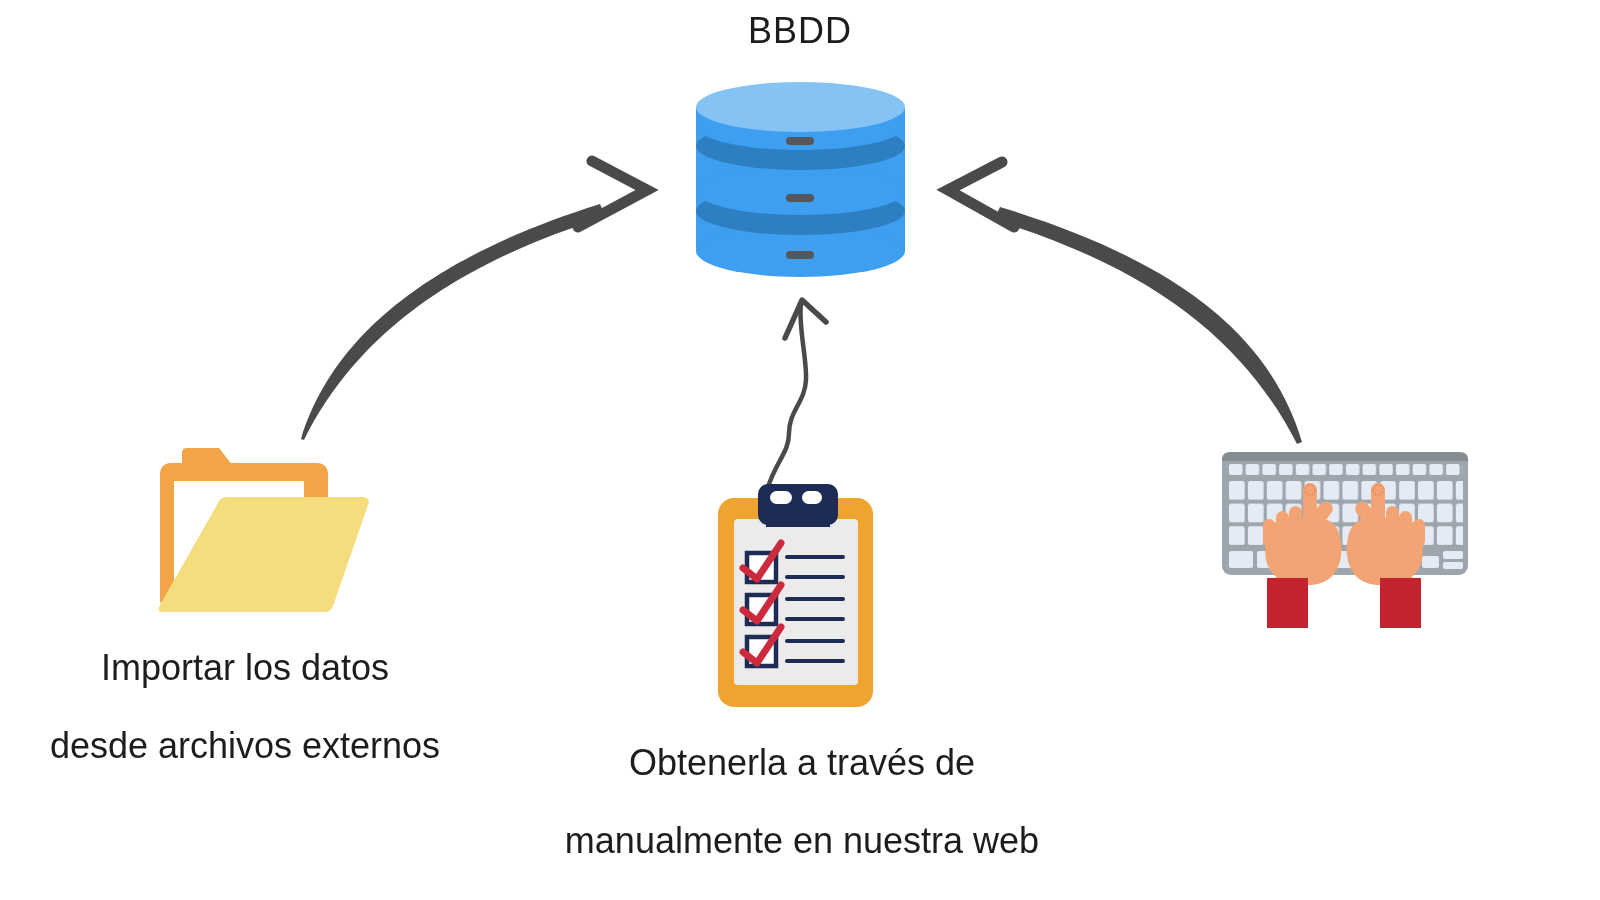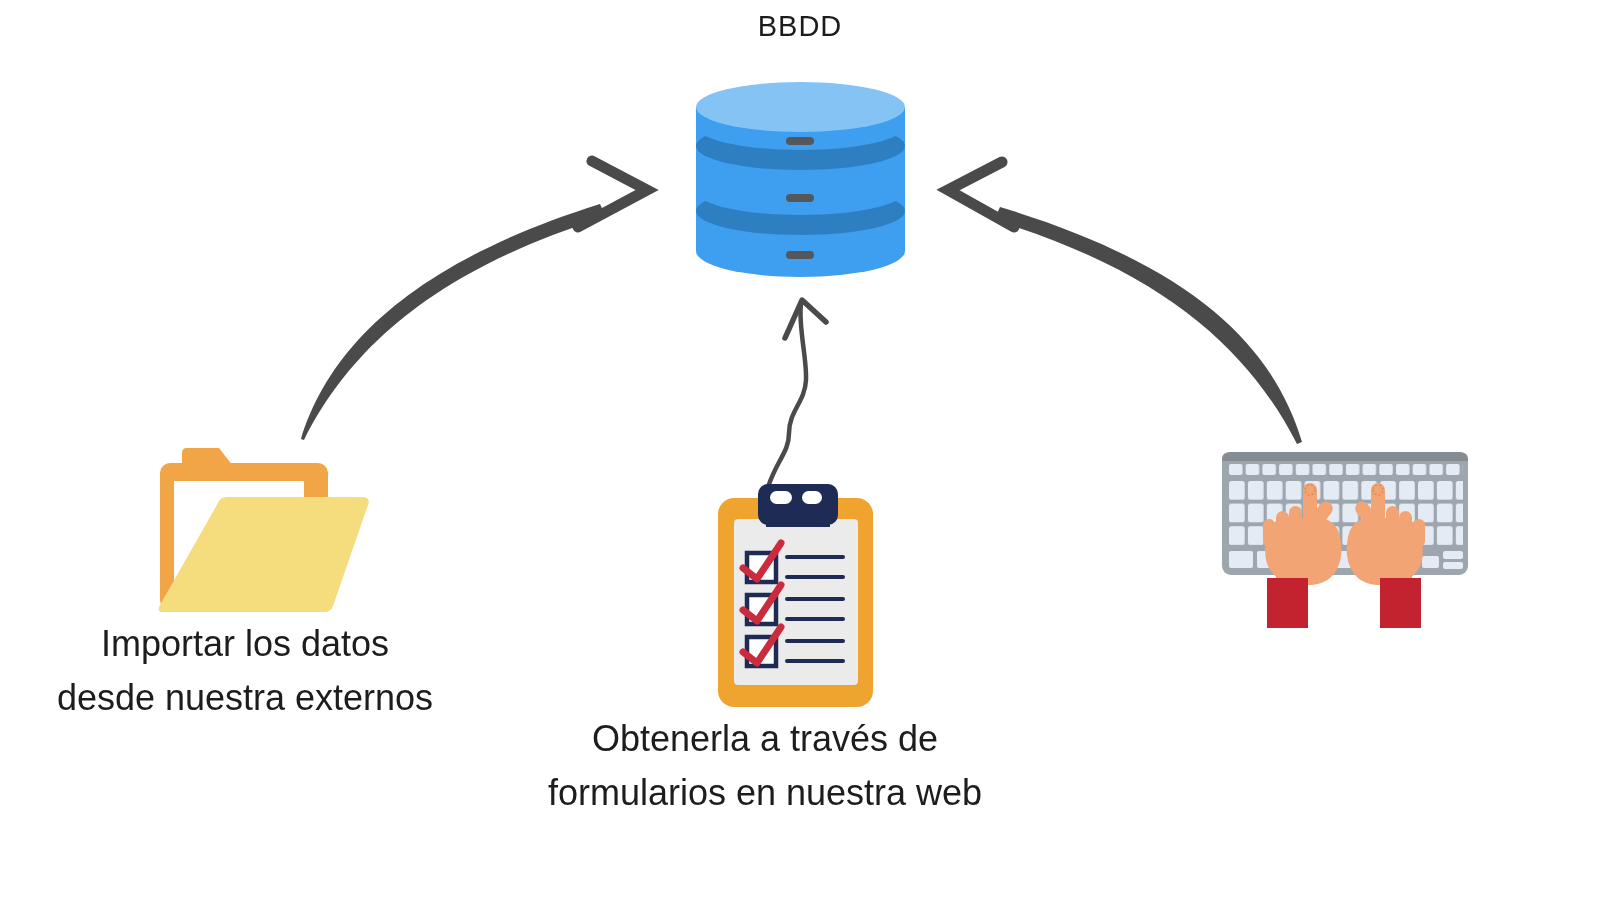--- a/index.html
+++ b/index.html
@@ -7,33 +7,33 @@
     position:relative;
     width:1600px;height:900px;
     background:#ffffff;
     overflow:hidden;
     font-family:"Liberation Sans", sans-serif;
   }
   .canvas svg{position:absolute;left:0;top:0;}
   .db-title{
     position:absolute;left:690px;top:10px;width:220px;
     text-align:center;
-    font-size:29px;font-weight:400;color:#1c1c1c;
+    font-size:36px;font-weight:400;color:#1c1c1c;
     letter-spacing:1px;
   }
   .caption{
     position:absolute;
     text-align:center;
     font-size:36px;line-height:54px;
     color:#1d1d1d;
   }
   .caption-import{left:15px;top:617px;width:460px;}
-  .caption-forms{left:485px;top:712px;width:560px;}
+  .caption-forms{left:522px;top:712px;width:560px;}
   .caption-manual{left:1114px;top:622px;width:460px;}
-  .caption span{display:block;}
+  .caption span{display:block;margin-top:24px;}
 </style>
 </head>
 <body>
 
 <div class="canvas">
 
   <svg width="1600" height="900" viewBox="0 0 1600 900">
     <defs>
       <pattern id="fnrow" x="1229" y="464" width="16.7" height="14" patternUnits="userSpaceOnUse">
         <rect width="13.5" height="11" rx="2" fill="#E5EBF5"></rect>
@@ -137,24 +137,24 @@
         <rect x="1267" y="578" width="41" height="50" fill="#C2232F"></rect>
       </g>
       <use href="#hand-left" transform="translate(2688,0) scale(-1,1)"></use>
     </g>
   </svg>
 
   <div class="db-title">BBDD</div>
 
   <div class="caption caption-import">
     <span>Importar los datos</span>
-    <span>desde nuestra externos</span>
+    <span>desde archivos externos</span>
   </div>
 
   <div class="caption caption-forms">
     <span>Obtenerla a través de</span>
-    <span>formularios en nuestra web</span>
+    <span>manualmente en nuestra web</span>
   </div>
 
   <div class="caption caption-manual">
   </div>
 
 </div>
 
 </body></html>

